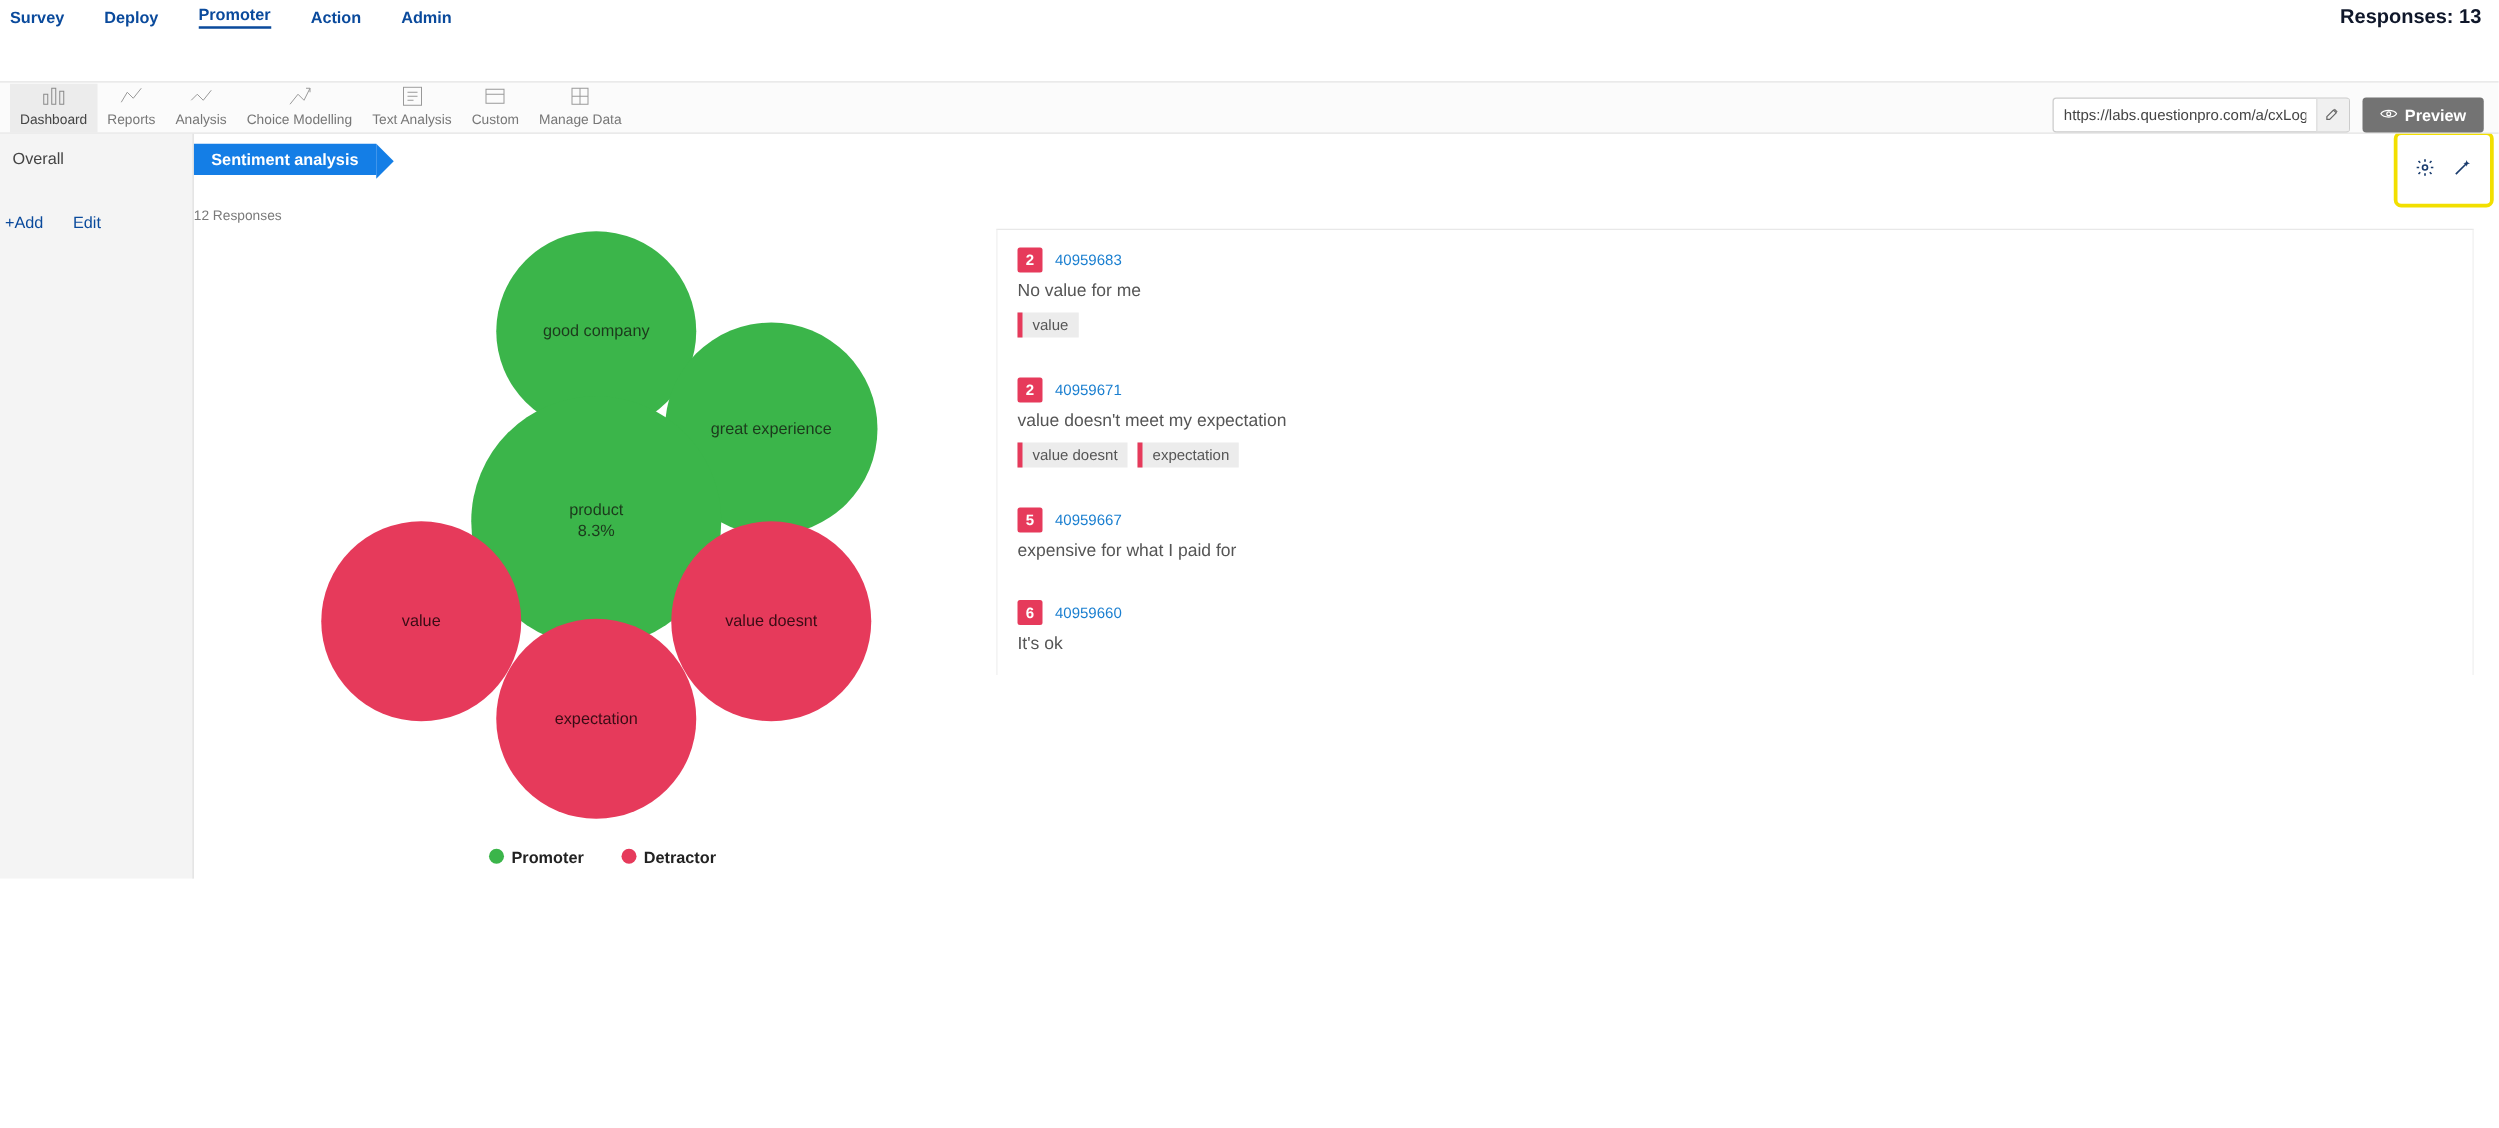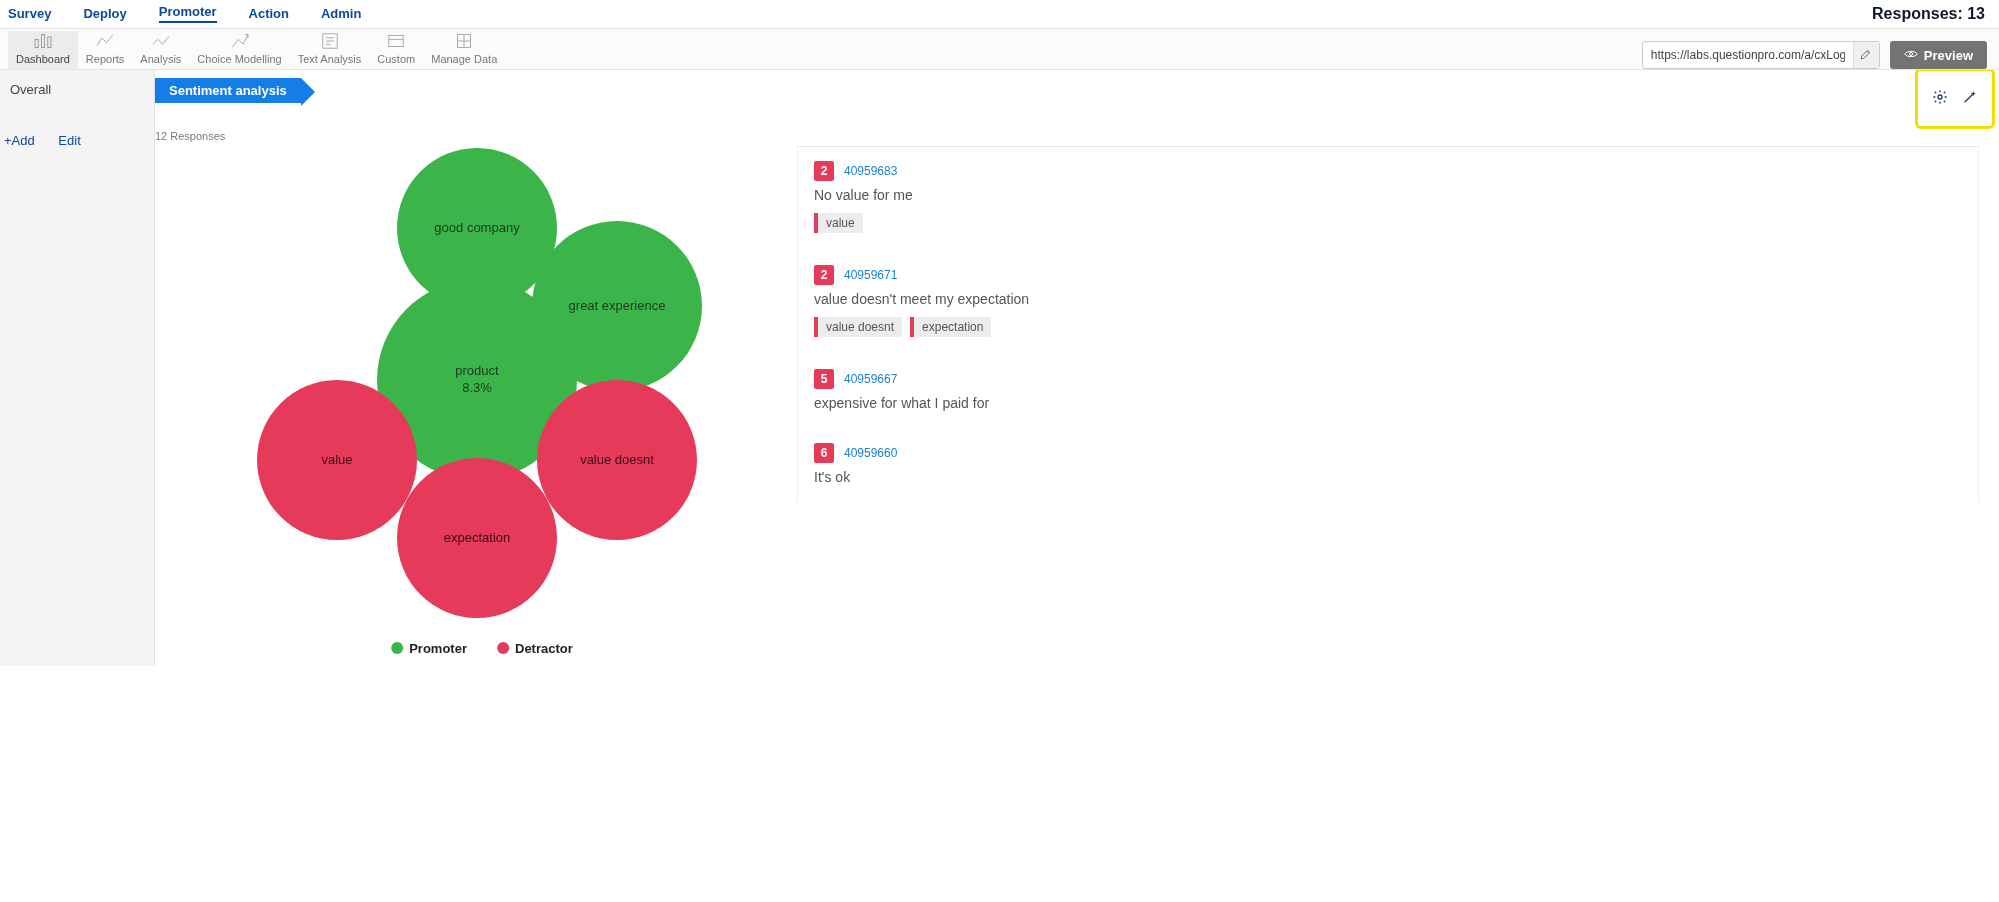--- a/index.html
+++ b/index.html
@@ -39,20 +39,21 @@
 
   
   .toolbar {
     display: flex;
     align-items: flex-end;
     background: #fbfbfb;
     border-top: 1px solid #e3e3e3;
     border-bottom: 1px solid #e3e3e3;
     height: 42px;
     padding: 2px 8px 0 8px;
+    margin-top: 37px;
   }
   .tool {
     display: flex;
     flex-direction: column;
     align-items: center;
     gap: 2px;
     padding: 2px 8px 4px 8px;
     color: #777;
     font-size: 11px;
     cursor: pointer;

